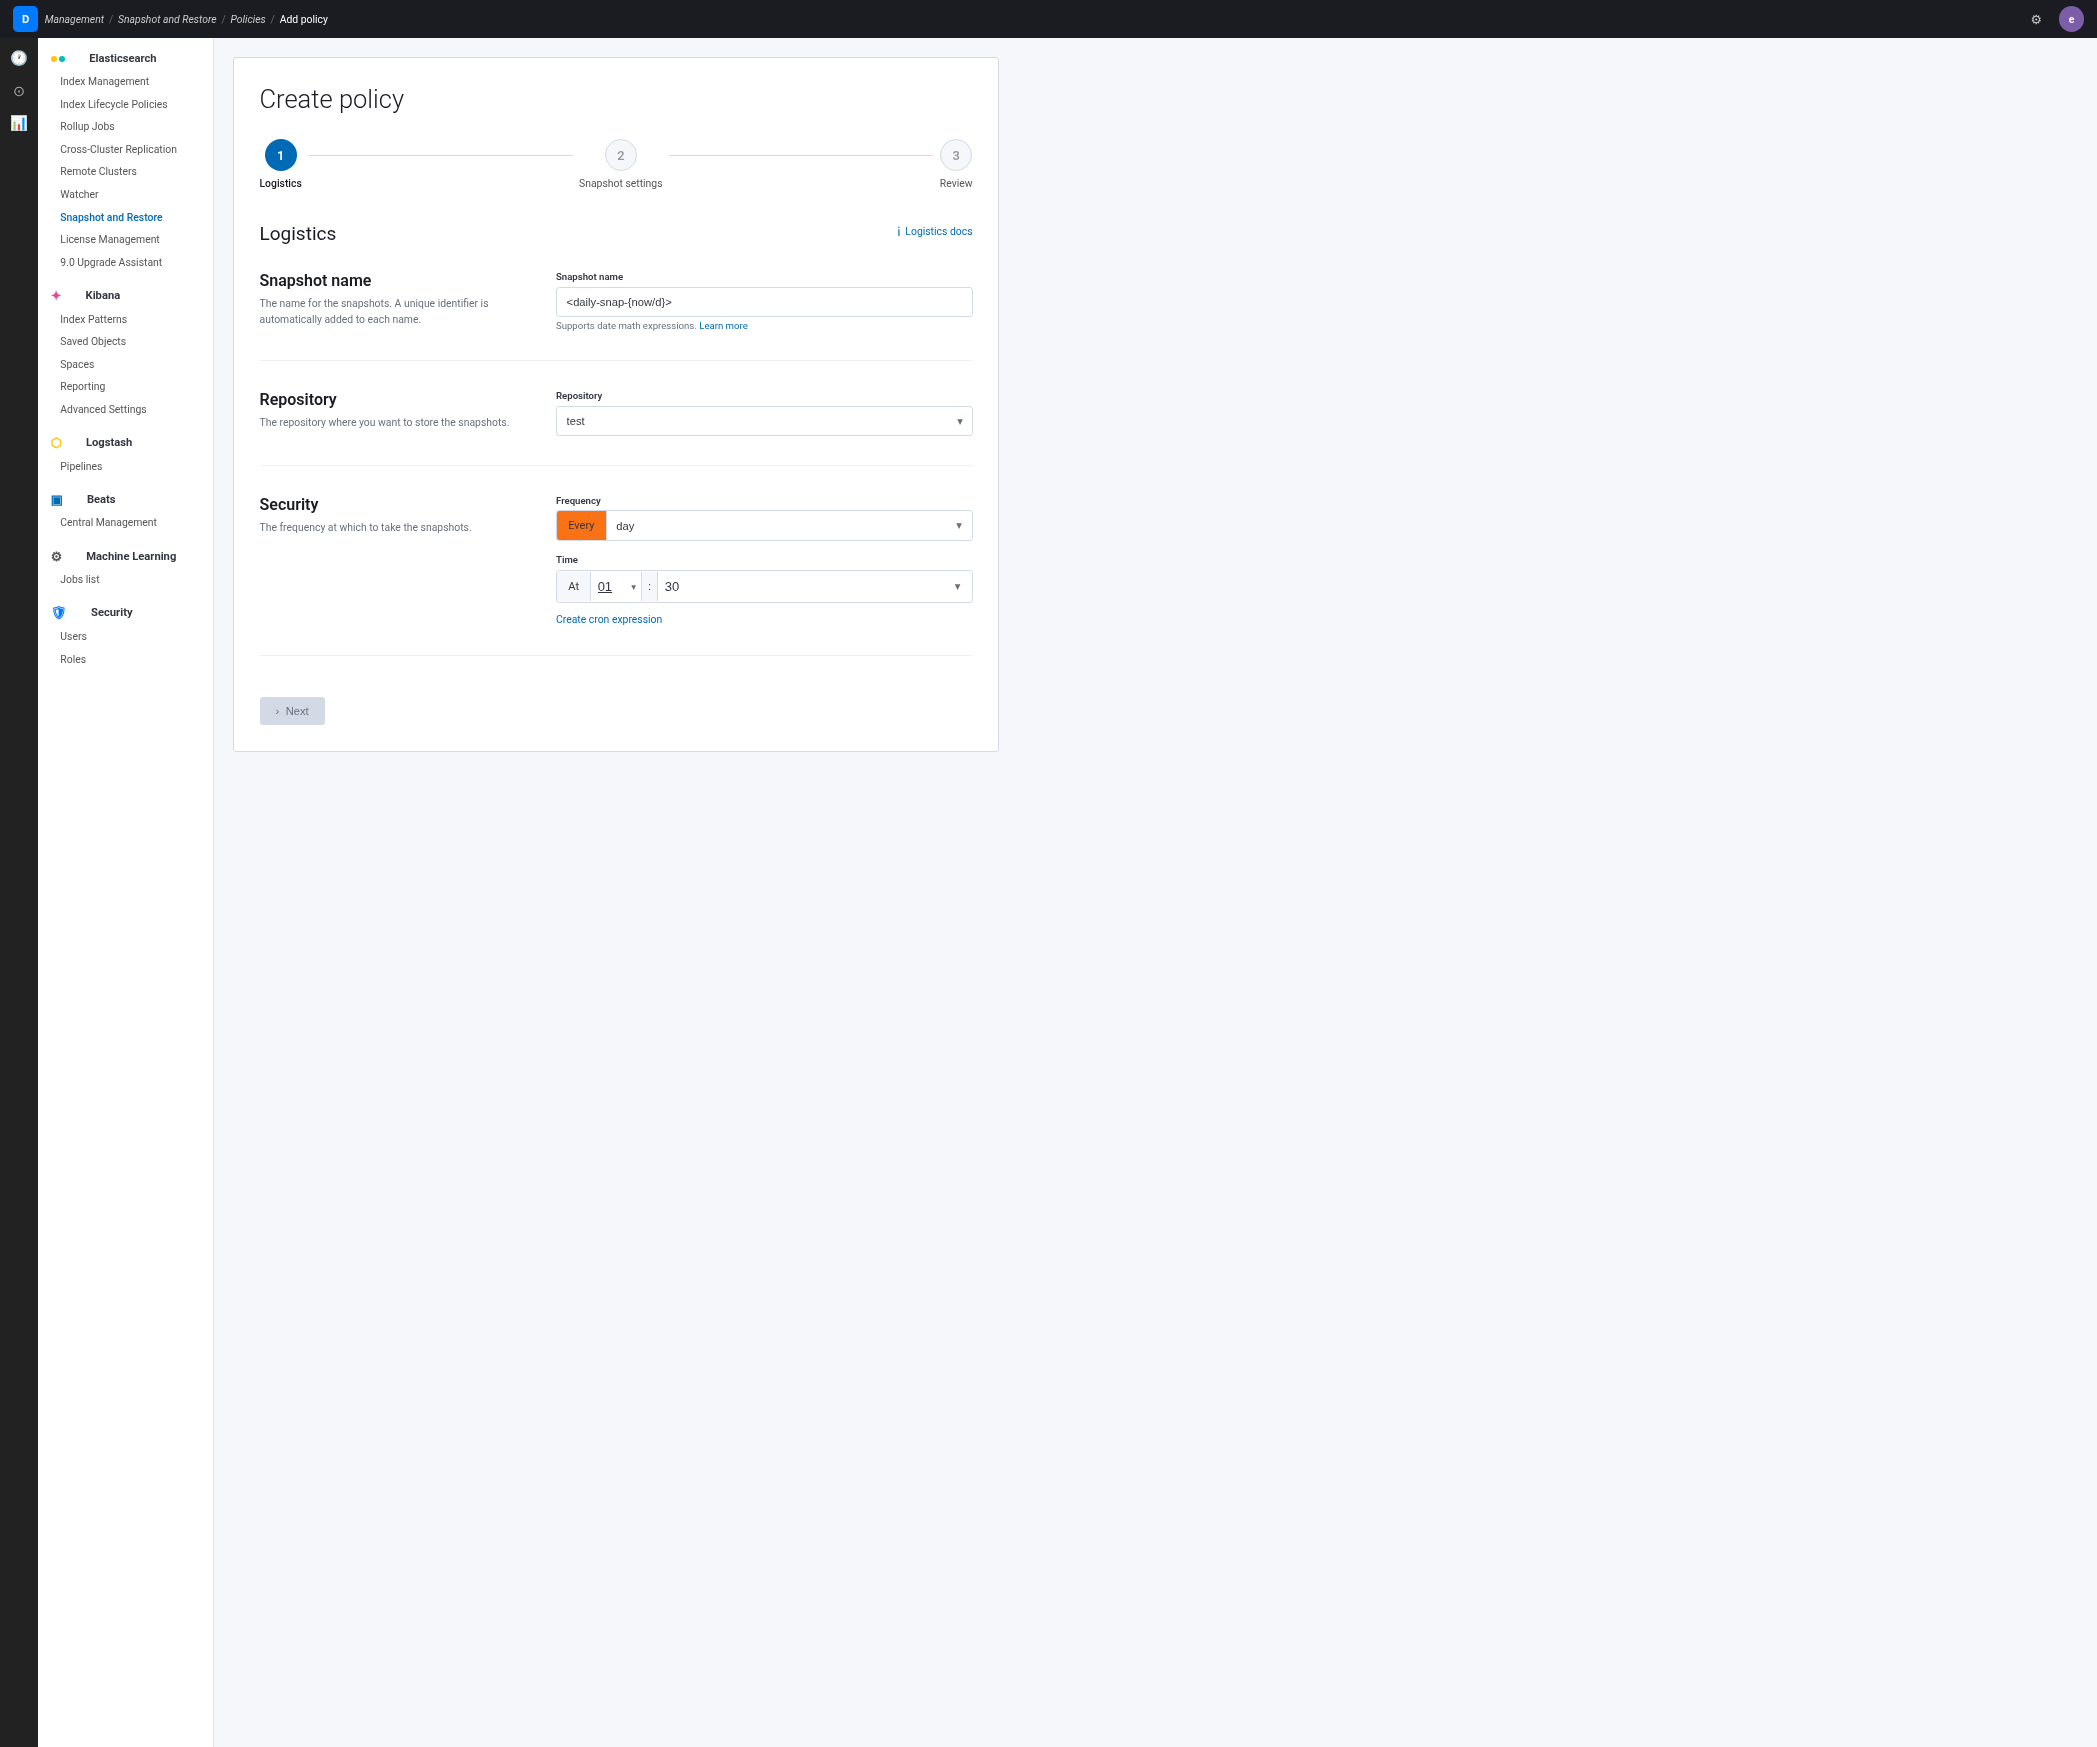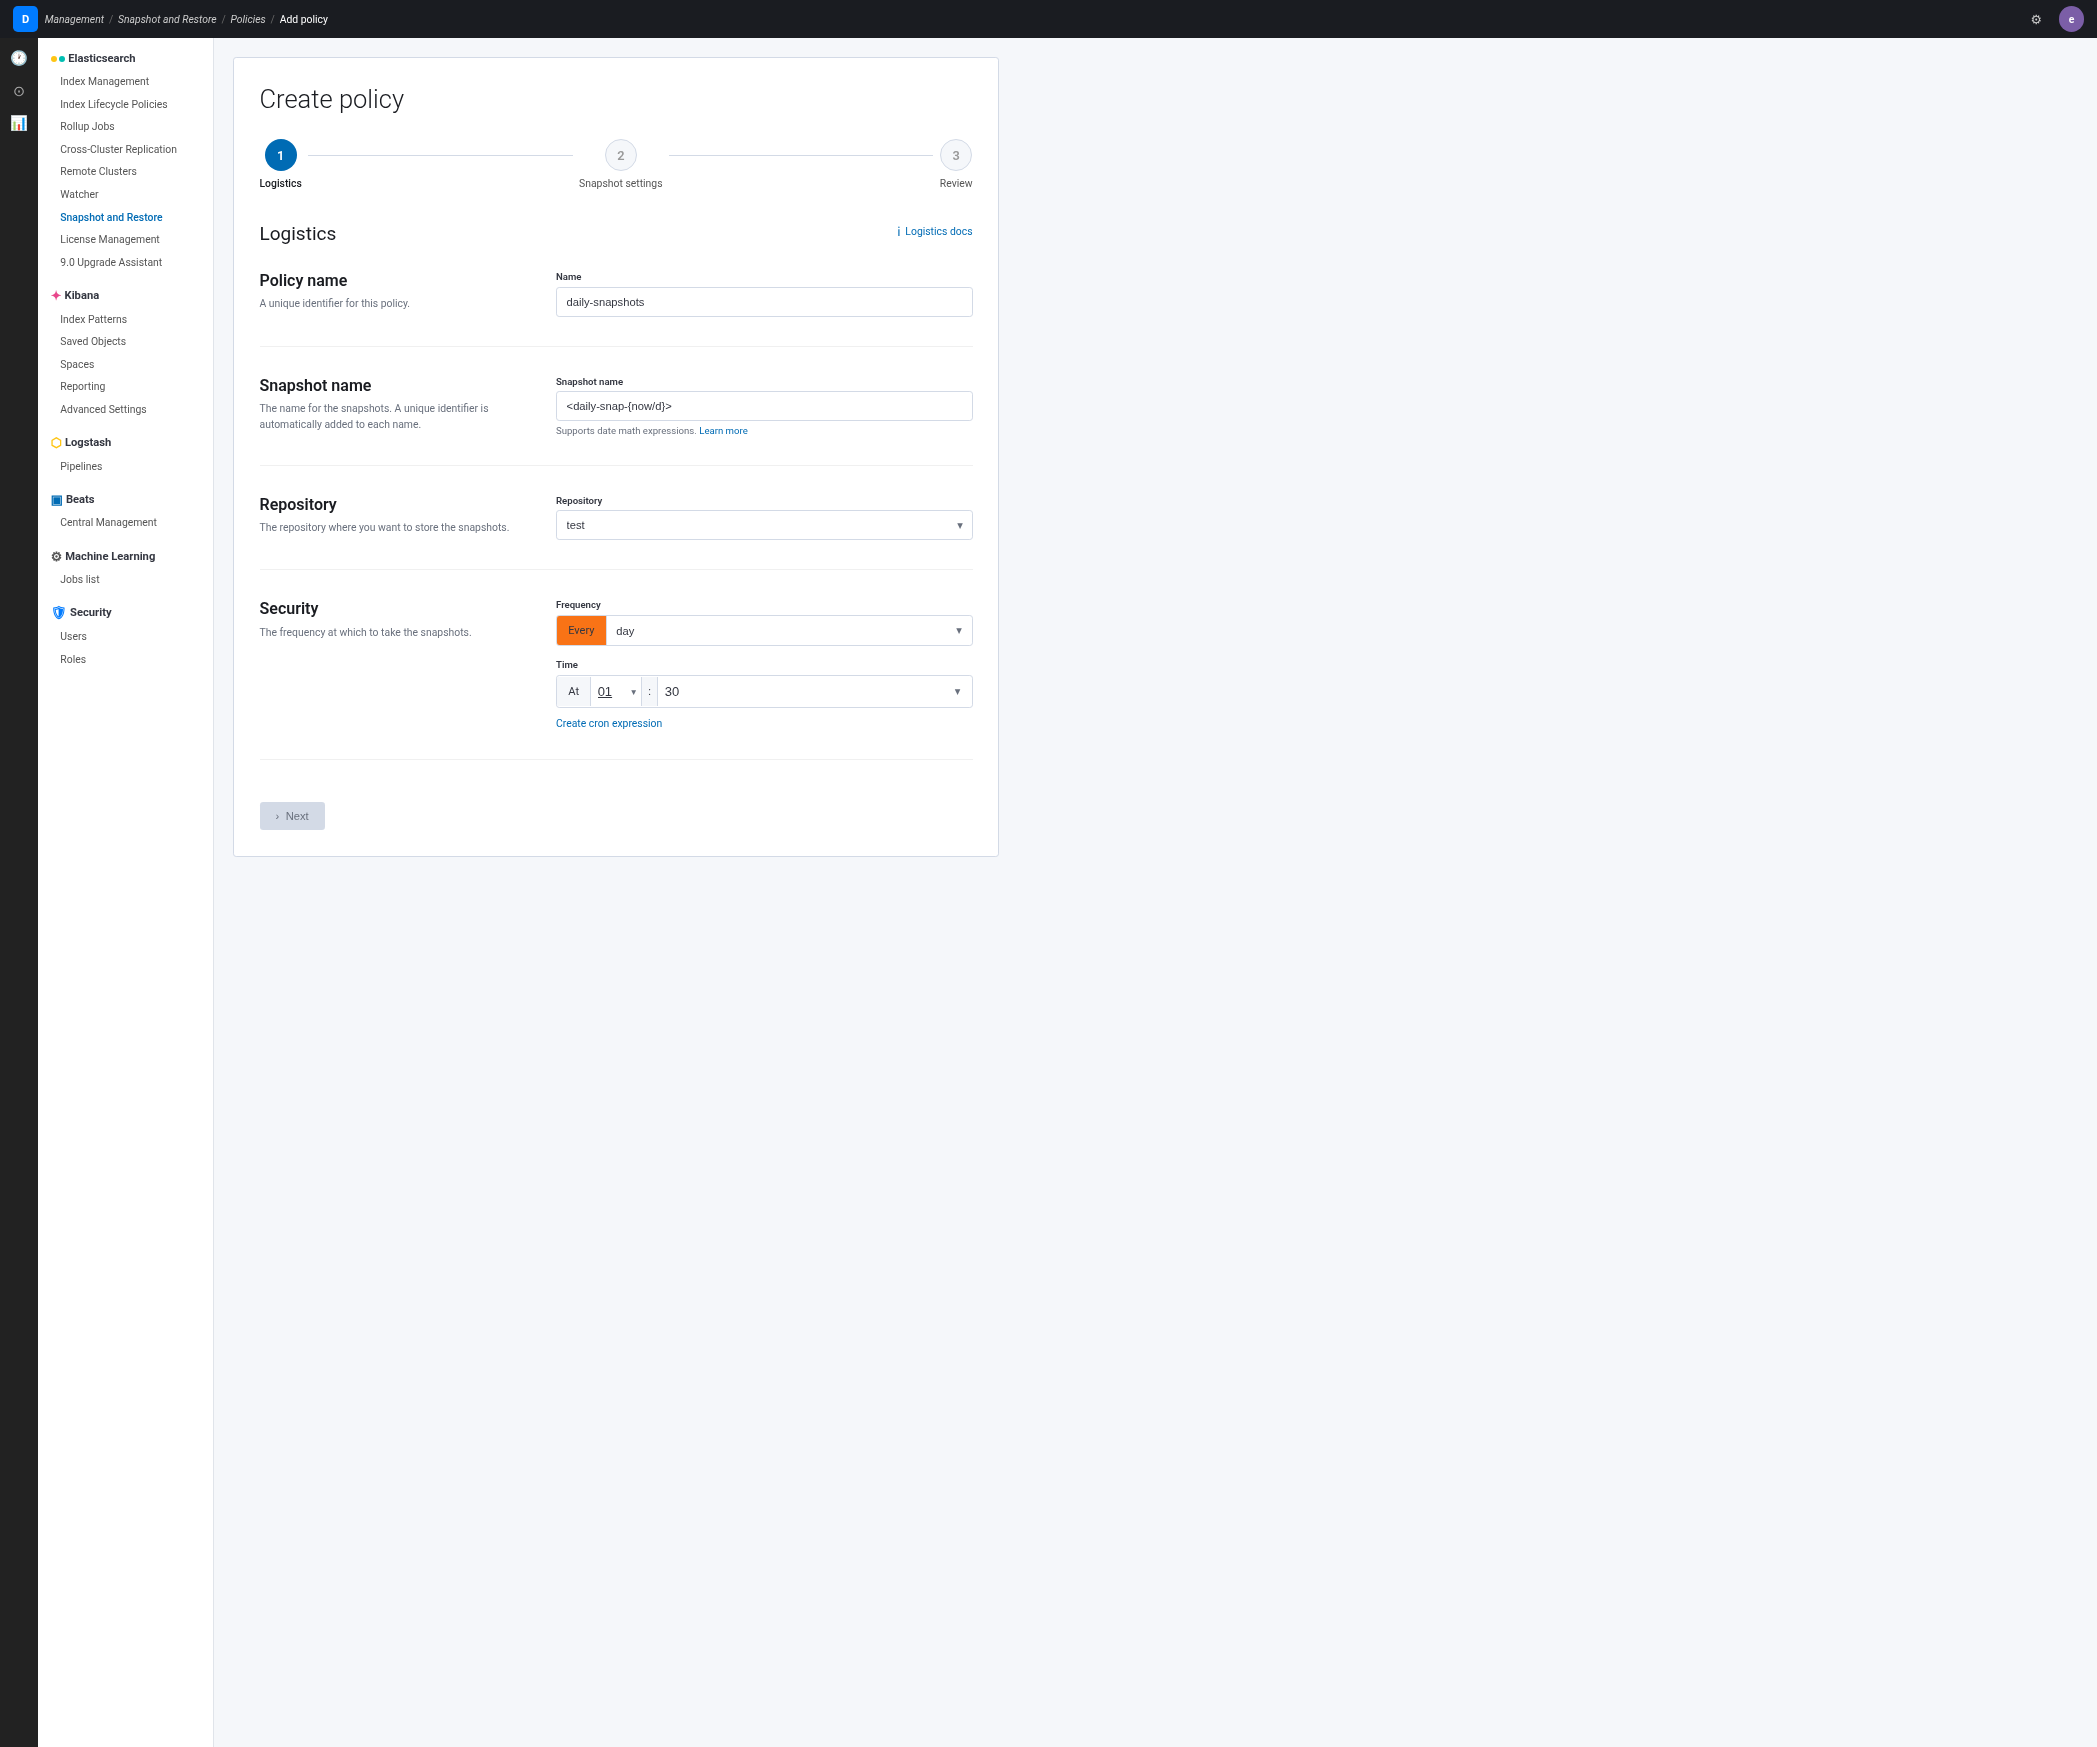--- a/index.html
+++ b/index.html
@@ -21,21 +21,21 @@
     
     .layout { display: flex; flex: 1; overflow: hidden; }
 
     
     .sidebar-icons { width: 38px; background: #222; display: flex; flex-direction: column; align-items: center; padding-top: 6.4px; gap: 3.2px; flex-shrink: 0; }
     .sidebar-icon { width: 29px; height: 29px; display: flex; align-items: center; justify-content: center; color: #aaa; font-size: 14.4px; border-radius: 3.2px; cursor: pointer; }
 
     
     .left-nav { width: 176px; background: #fff; border-right: 0.8px solid #e0e4ea; overflow-y: auto; padding: 6.4px 0; flex-shrink: 0; }
     .nav-group { margin-bottom: 6.4px; }
-    .nav-group-header { display: flex; align-items: center; gap: 3px; padding: 8px 12.8px 4.8px; font-weight: 700; font-size: 11.2px; }
+    .nav-group-header { display: flex; align-items: center; gap: 24px; padding: 8px 12.8px 4.8px; font-weight: 700; font-size: 11.2px; }
     .nav-item { padding: 4.8px 12.8px 4.8px 22.3px; font-size: 10.4px; color: #555; cursor: pointer; display: block; text-decoration: none; }
     .nav-item.active { color: #006bb4; font-weight: 500; }
 
     
     .main { flex: 1; overflow-y: auto; background: #f5f7fa; padding: 19px; }
     .content-panel { background: #fff; border-radius: 3.2px; border: 0.8px solid #d3dae6; padding: 25.5px; max-width: 766px; }
 
     .page-title { font-size: 25.5px; font-weight: 300; margin-bottom: 25.5px; color: #1a1c21; }
 
     
@@ -218,30 +218,20 @@
       </div>
 
       <div class="logistics-header">
         <h2 class="logistics-title">Logistics</h2>
         <a class="logistics-docs-link">
           <span style="font-size:12.8px;color:#006bb4;">ℹ</span>
           <span>Logistics docs</span>
         </a>
       </div>
 
-      <div class="section">
-        <div class="section-left">
-          <div class="section-title">Policy name</div>
-          <div class="section-desc">A unique identifier for this policy.</div>
-        </div>
-        <div class="section-right">
-          <label class="form-label">Name</label>
-          <input class="form-input" type="text" value="daily-snapshots" style="">
-        </div>
-      </div>
 
       <div class="section">
         <div class="section-left">
           <div class="section-title">Snapshot name</div>
           <div class="section-desc">The name for the snapshots. A unique identifier is automatically added to each name.</div>
         </div>
         <div class="section-right">
           <label class="form-label">Snapshot name</label>
           <input class="form-input" type="text" value="&lt;daily-snap-{now/d}&gt;" style="">
           <div class="form-helper">

